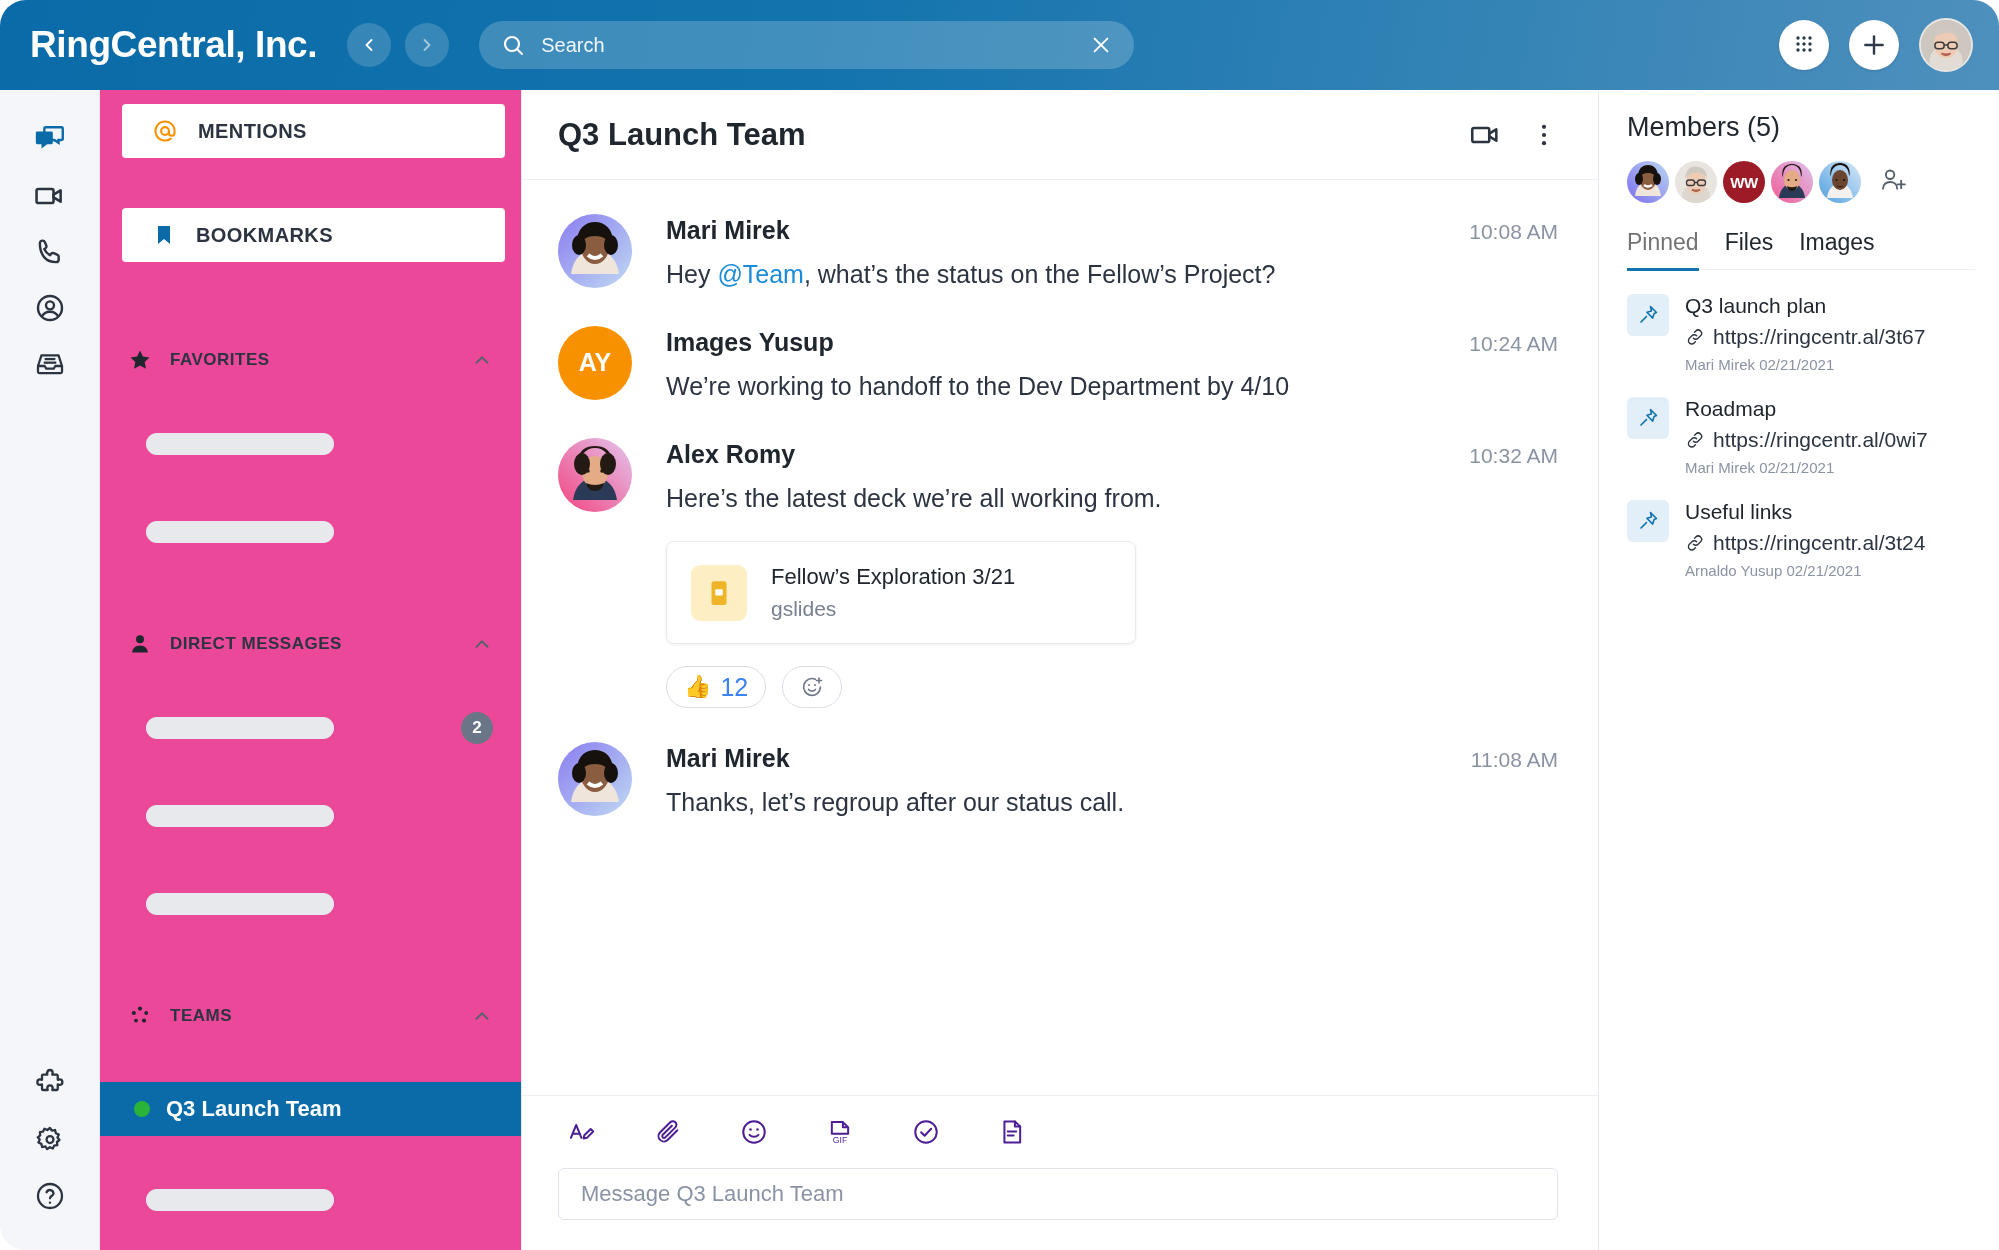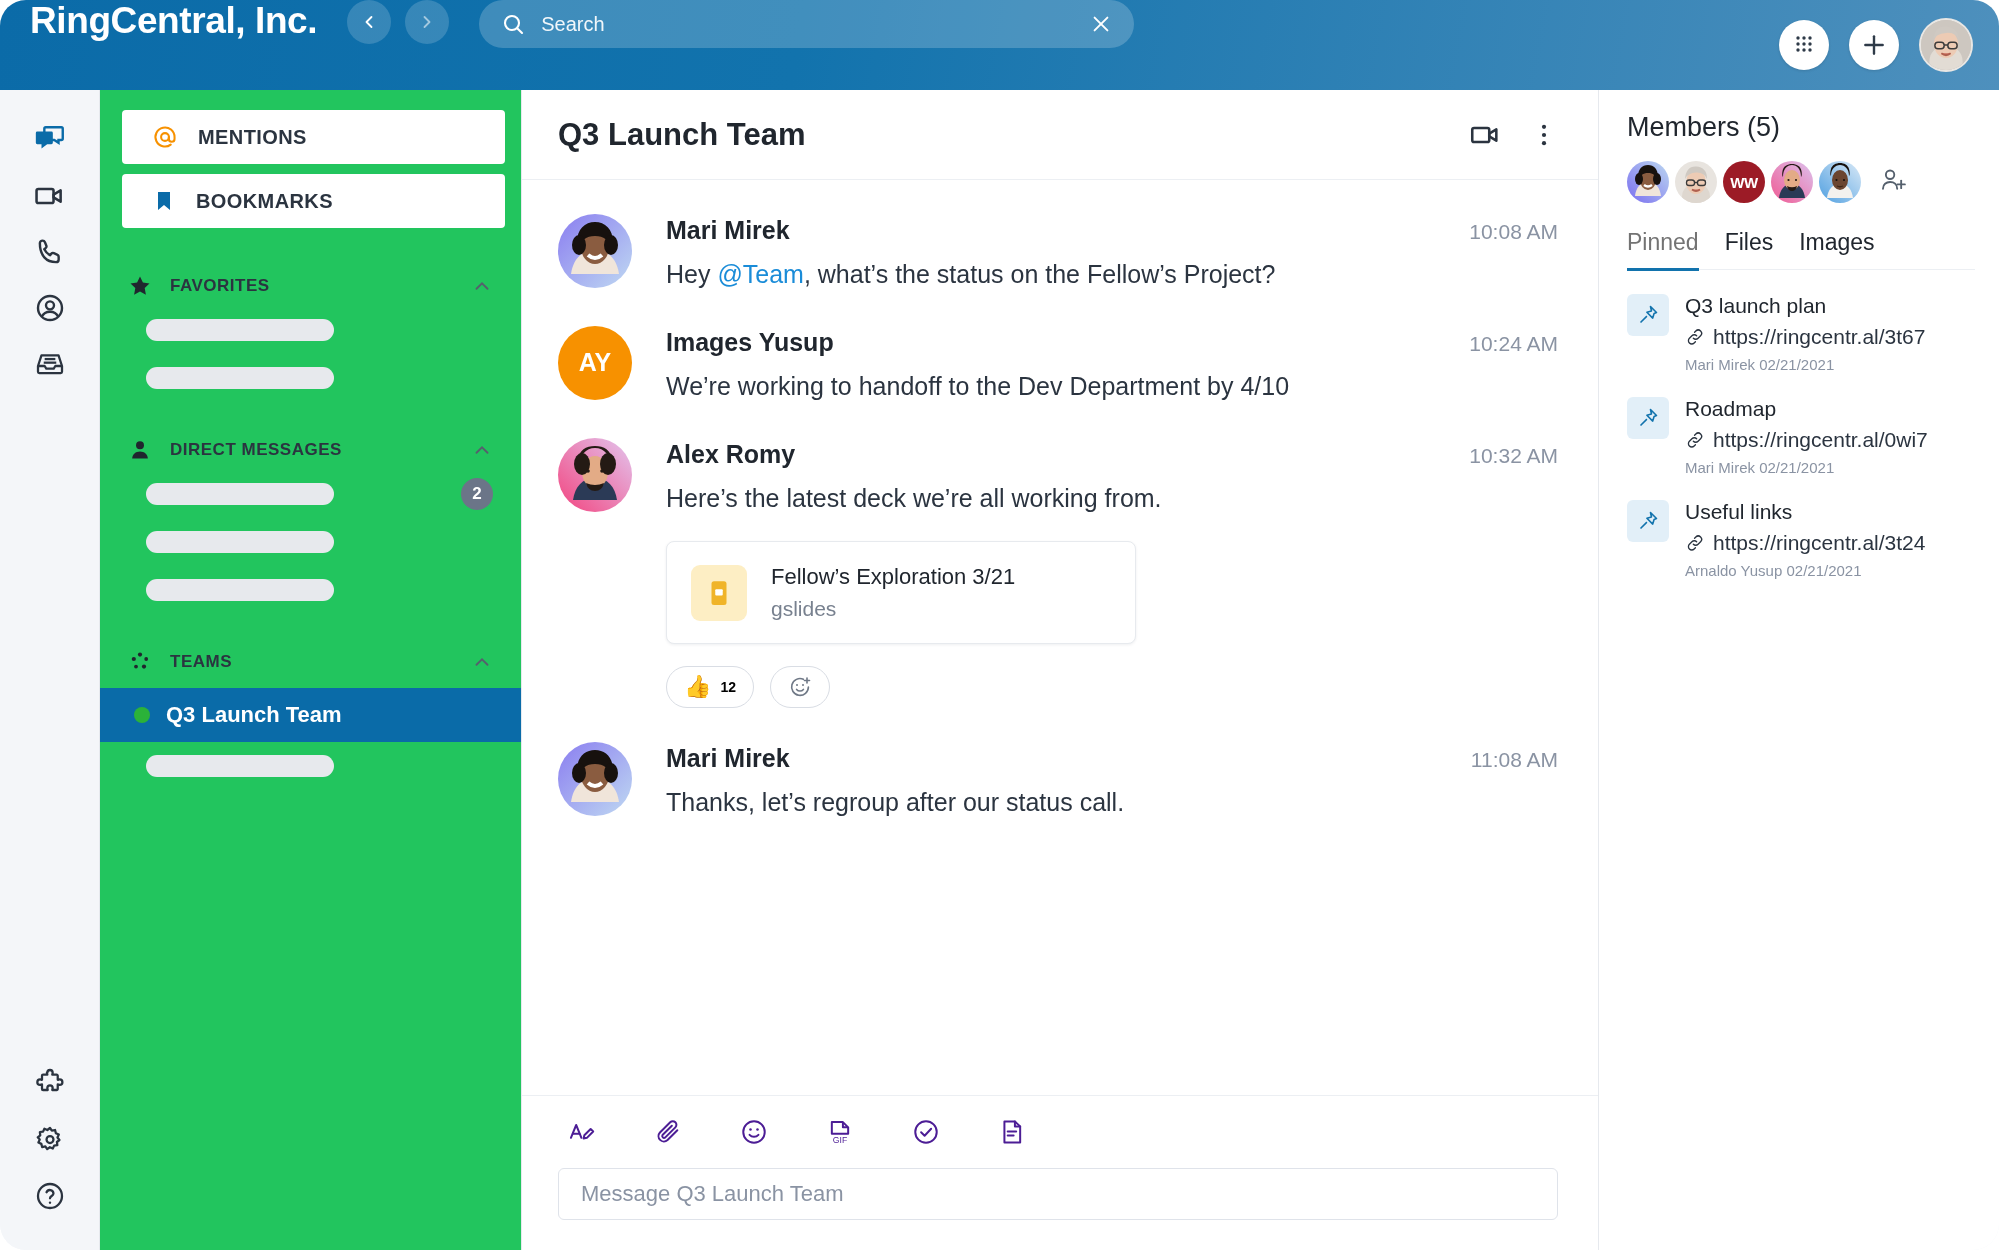--- a/index.html
+++ b/index.html
@@ -18,20 +18,21 @@
     display: flex;
     flex-direction: column;
   }
 
   
   .topbar {
     height: 90px;
     flex: 0 0 90px;
     background: linear-gradient(100deg, #0b6ba8 0%, #1273ad 40%, #4e90bd 100%);
     display: flex;
+    align-items: center;
     padding: 0 26px 0 30px;
     position: relative;
   }
   .brand {
     color: #ffffff;
     font-size: 37px;
     font-weight: 700;
     letter-spacing: -0.4px;
     white-space: nowrap;
   }
@@ -92,25 +93,26 @@
     color: #2b3440;
     margin-bottom: 0px;
   }
   .rail-icon.active { color: #0a6ba8; }
   .rail-spacer { flex: 1; }
   .rail-bottom { padding-bottom: 26px; display: flex; flex-direction: column; align-items: center; }
 
   
   .nav {
     width: 422px; flex: 0 0 422px;
-    background: #22c55e;
+    background: #ec4899;
     border-right: 1px solid #e6e9ee;
-    padding-top: 20px;
+    padding-top: 14px;
     display: flex; flex-direction: column;
     overflow: hidden;
+    gap: 40px;
   }
   .navcard {
     background: #ffffff;
     margin: 0 16px 10px 22px;
     height: 54px;
     border-radius: 4px;
     display: flex; align-items: center;
     padding-left: 30px;
     gap: 20px;
   }
@@ -225,21 +227,21 @@
   }
   .filecard .fname { font-size: 22px; font-weight: 400; color: #20262e; }
   .filecard .ftype { font-size: 21px; color: #78818f; margin-top: 7px; }
   .reactions { margin-top: 22px; display: flex; gap: 16px; }
   .reaction {
     height: 42px; border: 1px solid #d9dde4; border-radius: 21px;
     display: flex; align-items: center; gap: 9px;
     padding: 0 17px;
     background: #ffffff;
   }
-  .reaction .cnt { font-size: 14px; color: #000000; font-weight: 700; }
+  .reaction .cnt { font-size: 25px; color: #3b82f6; font-weight: 400; }
 
   .composer {
     flex: 0 0 auto;
     border-top: 1px solid #eceff3;
     padding: 22px 40px 30px 36px;
   }
   .ctools { display: flex; gap: 58px; align-items: center; color: #4c1d95; padding-left: 10px; }
   .cinput {
     margin-top: 22px;
     height: 52px;

